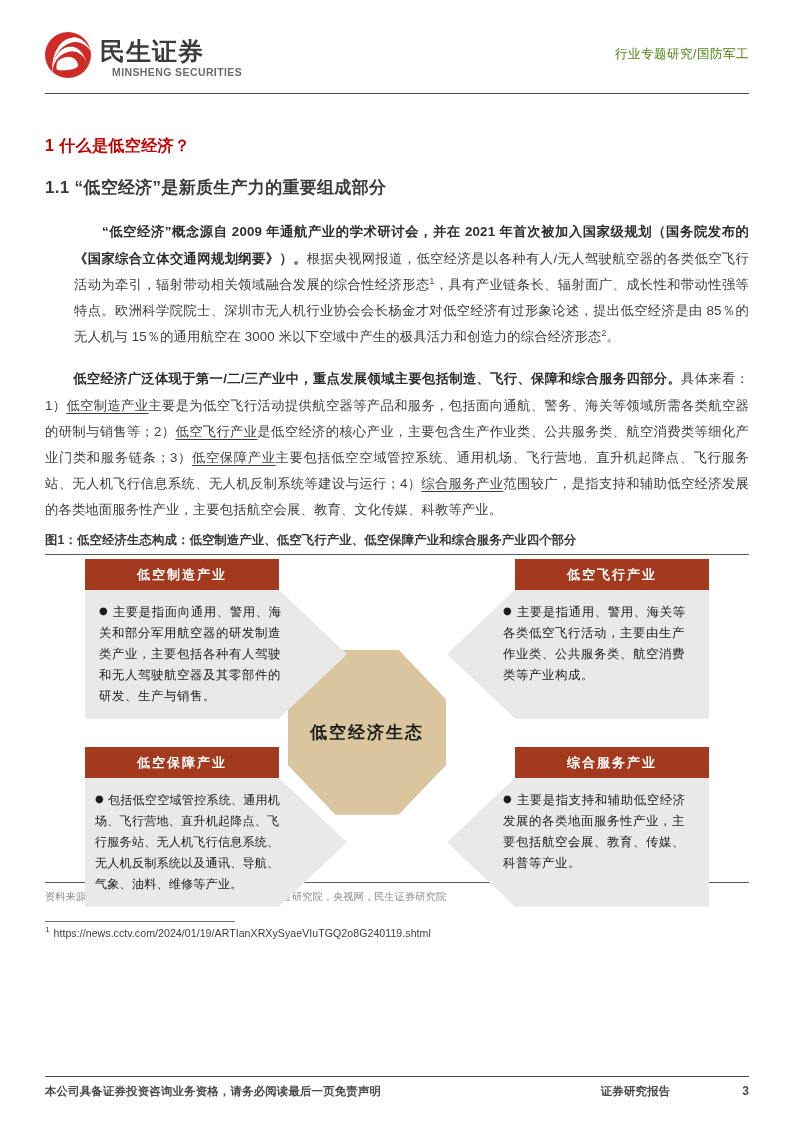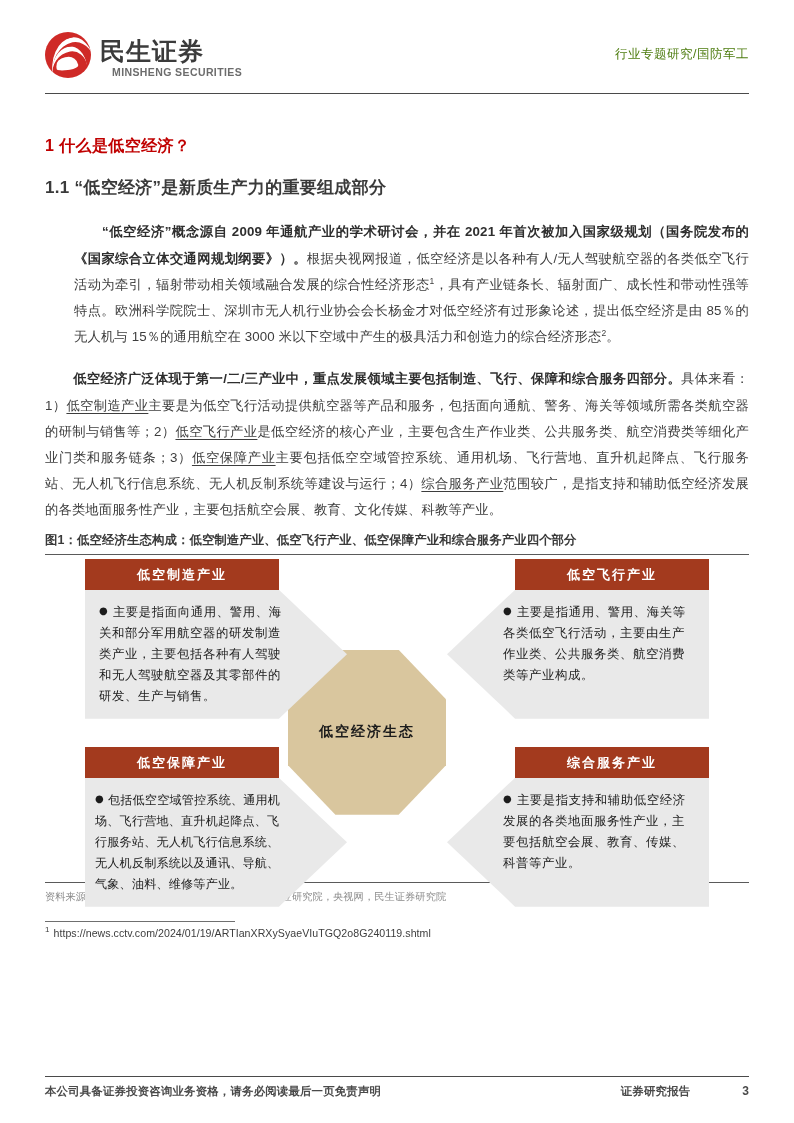--- a/index.html
+++ b/index.html
@@ -166,21 +166,21 @@
     width: 158px;
     height: 165px;
     background: #d9c69e;
     clip-path: polygon(30% 0%, 70% 0%, 100% 30%, 100% 70%, 70% 100%, 30% 100%, 0% 70%, 0% 30%);
     display: flex;
     align-items: center;
     justify-content: center;
   }
   .octagon-label {
     font-family: "DejaVu Serif", "Liberation Serif", serif;
-    font-size: 14px;
+    font-size: 17px;
     font-weight: bold;
     color: #1c1c1c;
     letter-spacing: 2px;
   }
 
   .quad {
     position: absolute;
     width: 262px;
     background: transparent;
   }
@@ -283,21 +283,21 @@
   }
   .footer-row {
     display: flex;
     align-items: baseline;
     justify-content: space-between;
     font-size: 11.4px;
     color: #4a4a4a;
     font-weight: bold;
   }
   .footer-left { letter-spacing: 0.2px; }
-  .footer-mid { margin-left: auto; margin-right: 52px; letter-spacing: 0.2px; }
+  .footer-mid { margin-left: auto; margin-right: 72px; letter-spacing: 0.2px; }
   .footer-page { font-size: 12px; color: #4a4a4a; }
 </style>
 </head>
 <body>
 
 <div class="page">
 
   <div class="header">
     <div class="brand">
       <div class="brand-mark">

